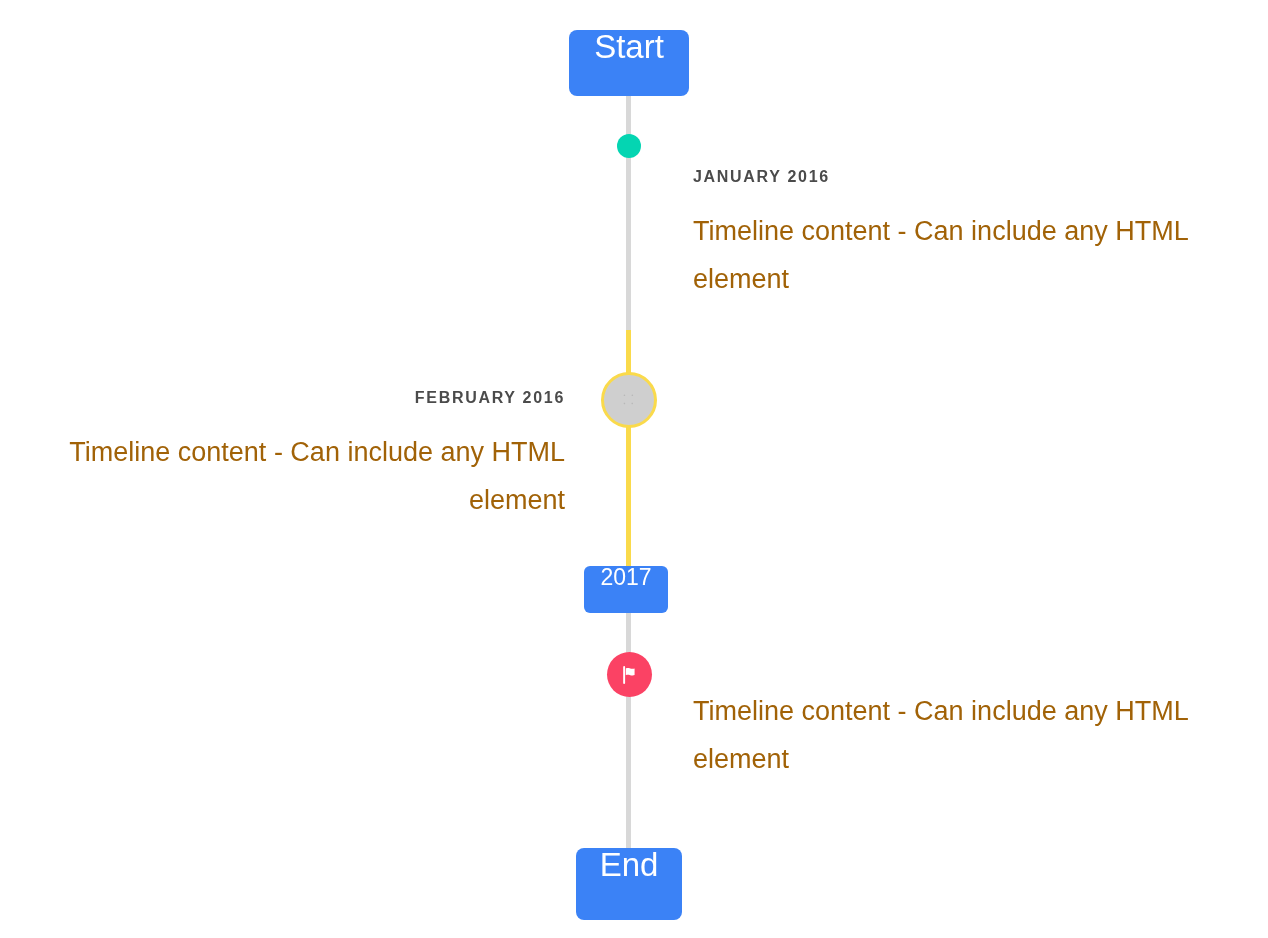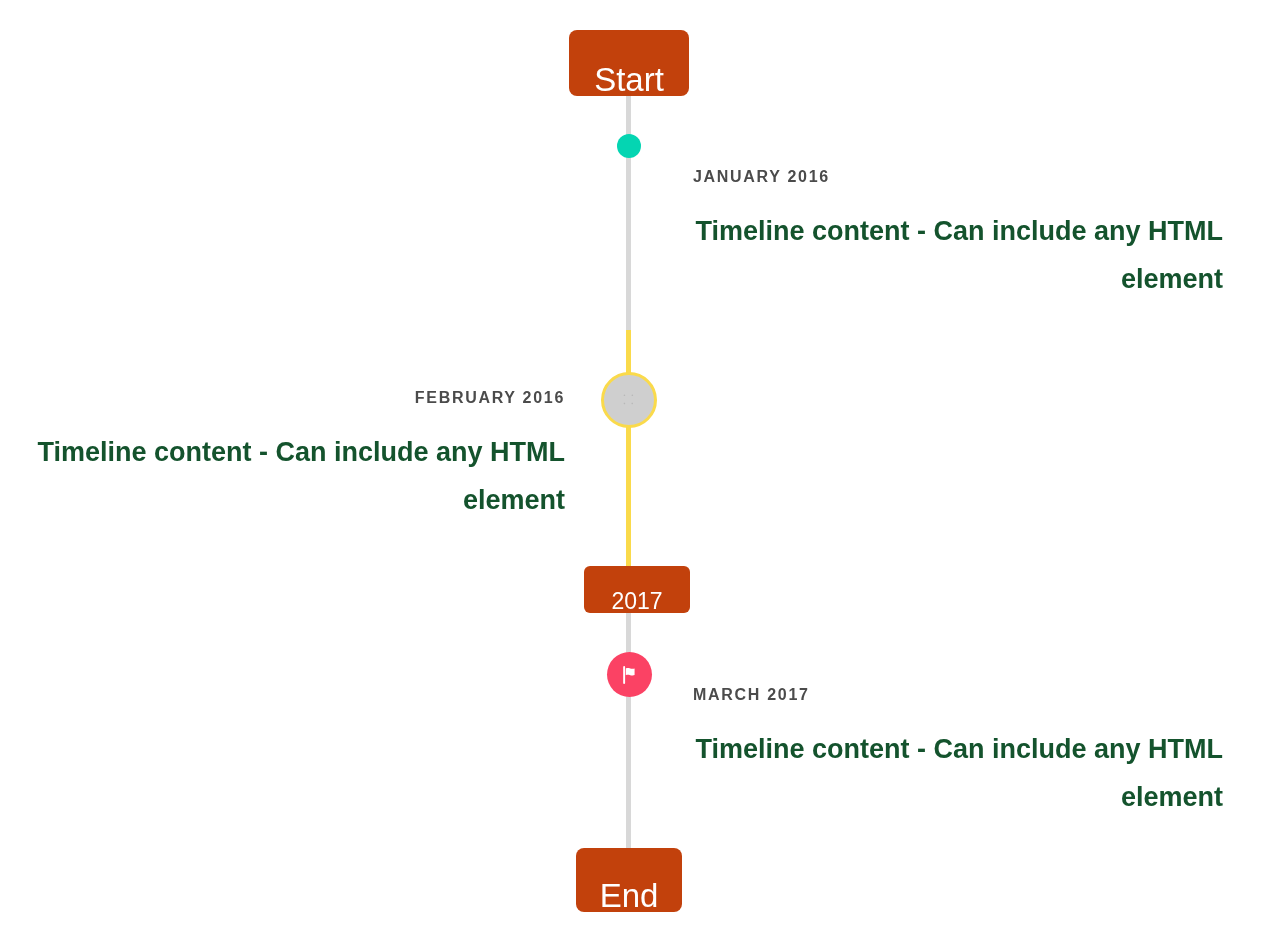--- a/index.html
+++ b/index.html
@@ -39,43 +39,43 @@
     left: 626px;
     width: 5px;
     top: 330px;
     height: 236px;
     background: #fada4b;
   }
 
   
   .cap {
     position: absolute;
-    background: #c2410c;
+    background: #3b82f6;
     border-radius: 8px;
     color: #ffffff;
     display: flex;
-    align-items: flex-end;
+    align-items: flex-start;
     justify-content: center;
     box-sizing: border-box;
     line-height: 1;
     user-select: none;
   }
   .cap-start {
     left: 569px;  top: 30px;
     width: 120px; height: 66px;
     font-size: 33px;
   }
   .cap-end {
     left: 576px;  top: 848px;
-    width: 106px; height: 64px;
+    width: 106px; height: 72px;
     font-size: 33px;
   }
   .cap-year {
     left: 584px;  top: 566px;
-    width: 106px;  height: 47px;
+    width: 84px;  height: 47px;
     font-size: 23px;
     border-radius: 6px;
   }
 
   
   .marker {
     position: absolute;
     border-radius: 50%;
     box-sizing: border-box;
     display: flex;
@@ -122,25 +122,24 @@
     font-weight: bold;
     letter-spacing: 1.7px;
     color: #4b4b4b;
     text-transform: uppercase;
     margin: 0 0 22px 0;
     line-height: 1;
     white-space: nowrap;
   }
   .entry-body {
     font-size: 27px;
-    font-weight: 700;
-    color: #14532d;
+    font-weight: 400;
+    color: #a16207;
     line-height: 48px;
     margin: 0;
-    text-align: right;
   }
 
   .entry-right { left: 693px; width: 530px; text-align: left; margin-top: 36px; }
   .entry-left  { left: 35px;  width: 530px; text-align: right; margin-top: 22px; }
 
   .entry-jan   { top: 133px; }
   .entry-feb   { top: 368px; }
   .entry-mar   { top: 651px; }
 </style>
 </head>
@@ -178,21 +177,20 @@
 
   <div class="marker marker-flag">
     <span>
       <svg width="22" height="22" viewBox="0 0 24 24" aria-hidden="true">
         <path d="M5.6 3.2v17.6" stroke="#ffffff" stroke-width="2.1" stroke-linecap="round" fill="none"></path>
         <path d="M7.4 5.0c3.2-1.7 6.4 1.5 9.6-0.2v7.2c-3.2 1.7-6.4-1.5-9.6 0.2z" fill="#ffffff"></path>
       </svg>
     </span>
   </div>
   <div class="entry entry-right entry-mar">
-    <p class="entry-date">MARCH 2017</p>
     <p class="entry-body">Timeline content - Can include any HTML element</p>
   </div>
 
   <div class="cap cap-end">
     <span>End</span>
   </div>
 
 </div>
 
 </body></html>

